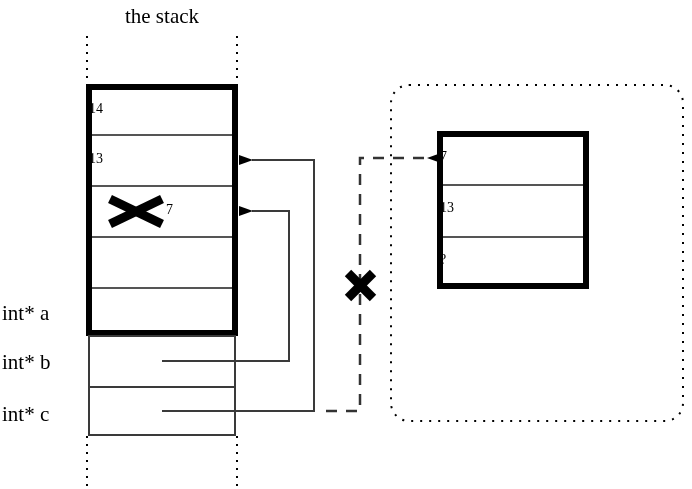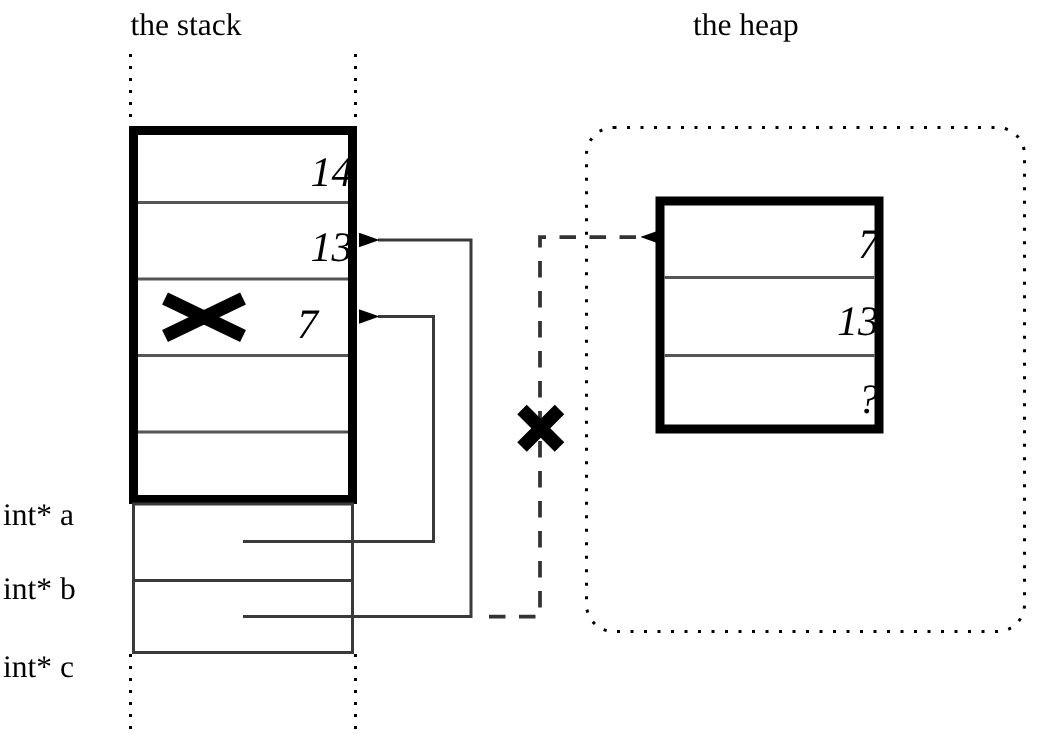--- a/index.html
+++ b/index.html
@@ -25,30 +25,29 @@
   }
   .lbl {
     position: absolute;
     white-space: nowrap;
     font-family: "Liberation Serif", "DejaVu Serif", serif;
     color: #000;
     line-height: 1;
   }
   .title {
     font-size: 21px;
+    text-align: center;
   }
   .cellval {
-    font-size: 28px;
-    text-align: right;
-    font-style: italic;
+    font-size: 14px;
+    text-align: left;
   }
   .varlbl {
     font-size: 21px;
     text-align: right;
-    margin-top: 30px;
   }
 </style>
 </head>
 <body>
 
 <div id="canvas">
 
   <svg class="layer" viewBox="0 0 692 489" xmlns="http://www.w3.org/2000/svg">
 
     <defs>
@@ -101,21 +100,20 @@
 
     <g stroke="#000" stroke-width="9" stroke-linecap="butt">
       <line x1="110" y1="199" x2="162" y2="224"></line>
       <line x1="162" y1="199" x2="110" y2="224"></line>
     </g>
 
   </svg>
 
   <div class="lbl title" style="left:87px; top:6px; width:150px;">the stack</div>
 
-  <div class="lbl title" style="left:462px; top:6px; width:150px;">the heap</div>
 
   <div class="lbl cellval" style="left:89px; top:102px; width:146px;">14</div>
 
   <div class="lbl cellval" style="left:89px; top:152px; width:146px;">13</div>
 
 
   <div class="lbl cellval" style="left:166px; top:203px; width:46px;">7</div>
 
 
 

